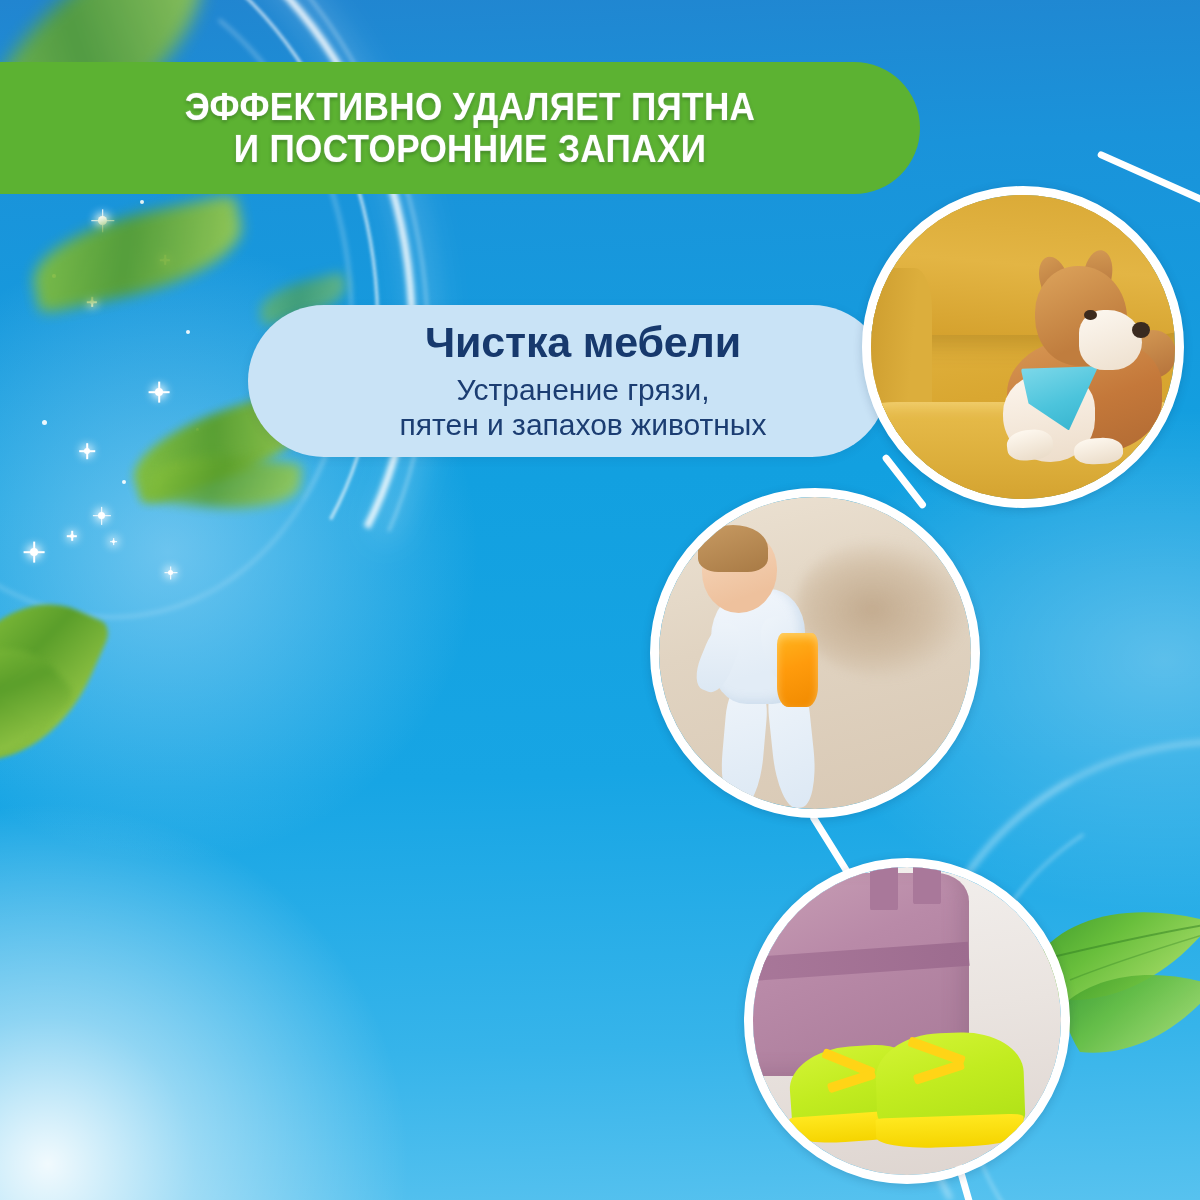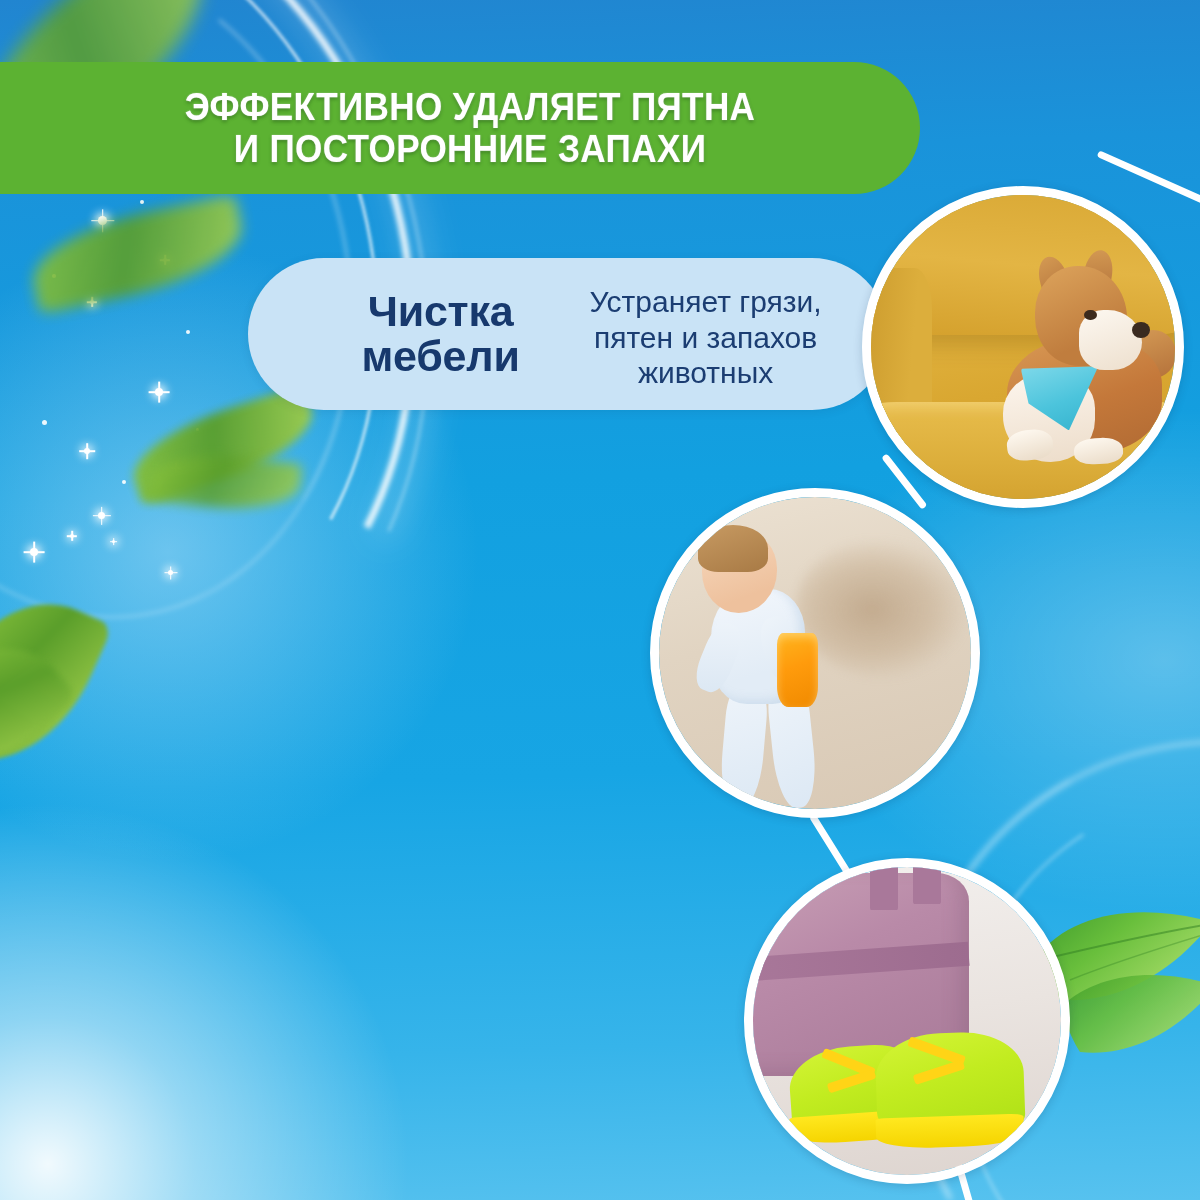--- a/index.html
+++ b/index.html
@@ -156,23 +156,24 @@
     border-radius:4px;
   }
 
   
   .pill {
     position:absolute;
     background:#c9e3f6;
     border-radius:90px;
     z-index:3;
     display:flex;
-    flex-direction:row;
+    flex-direction:column;
     justify-content:center;
     box-shadow:0 2px 10px rgba(0,45,90,.10);
+    margin-top:47px;
   }
   .pill .p-title {
     color:#17396d;
     font-weight:700;
     font-size:43px;
     line-height:1.05;
     letter-spacing:-.2px;
   }
   .pill .p-sub {
     color:#1b3d72;
@@ -394,19 +395,19 @@
       <div class="sole s2"></div>
       <div class="lace a"></div>
       <div class="lace b"></div>
       <div class="lace c"></div>
       <div class="lace d"></div>
     </div>
   </div>
 
   <div class="pill card1">
     <div class="p-title">Чистка мебели</div>
-    <div class="p-sub">Устраняет грязи,
+    <div class="p-sub">Устранение грязи,
 пятен и запахов животных</div>
   </div>
 
 
 
 </div>
 
 </body></html>

